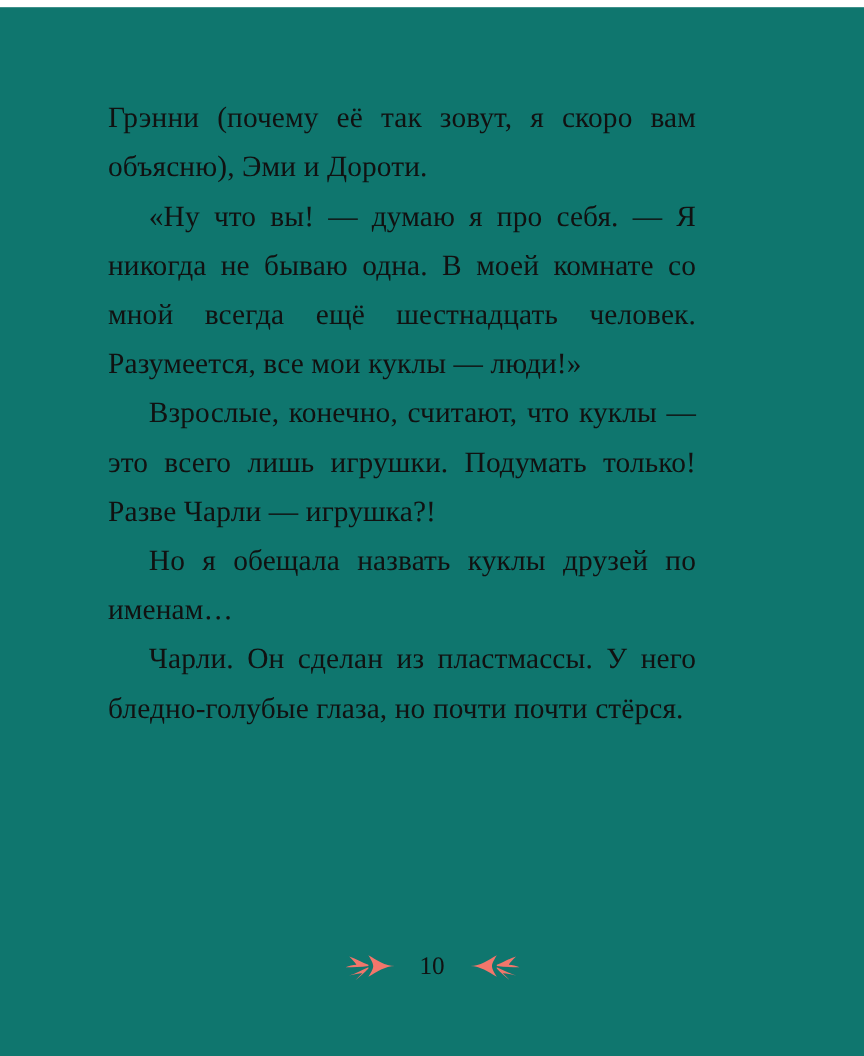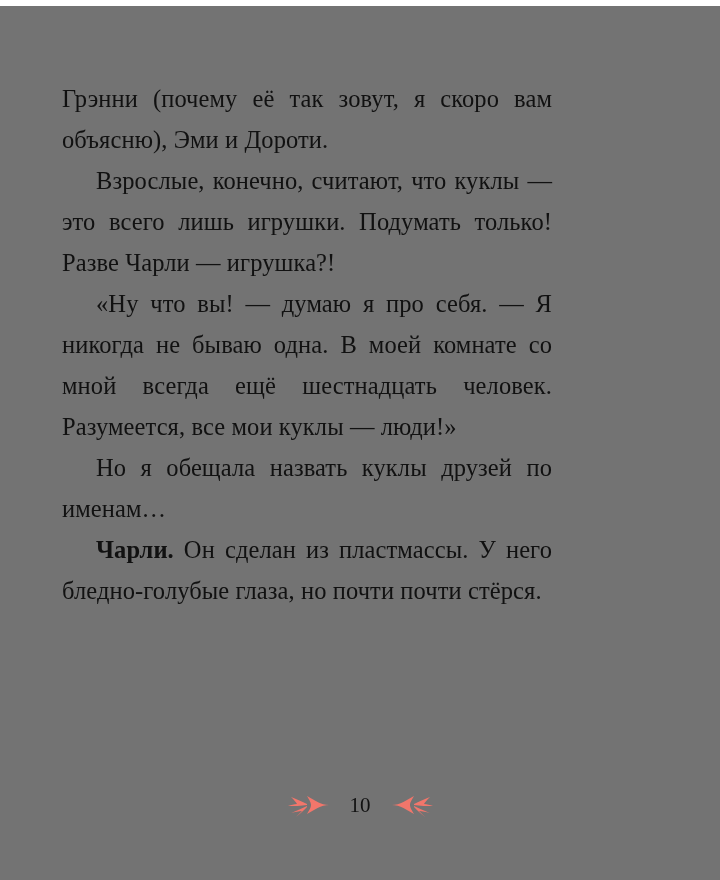--- a/index.html
+++ b/index.html
@@ -12,43 +12,43 @@
     background: #ffffff;
     font-family: "Liberation Serif", "DejaVu Serif", serif;
     color: #111111;
     overflow: hidden;
   }
   .page {
     position: relative;
     width: 720px;
     height: 880px;
     box-sizing: border-box;
-    padding: 78px 108px 0 62px;
-    background: #737373;
+    padding: 78px 108px 0 90px;
+    background: #0f766e;
   }
   .text-block {
     width: 490px;
   }
   p.para {
     margin: 0;
     font-size: 24.5px;
     line-height: 41px;
     text-align: justify;
     text-justify: inter-word;
     color: #111111;
     letter-spacing: 0.1px;
   }
   p.para.indent {
     text-indent: 34px;
   }
   p.para.first {
     text-indent: 0;
   }
   .bold-lead {
-    font-weight: bold;
+    font-weight: normal;
   }
   
   .footer {
     position: absolute;
     left: 0;
     right: 0;
     bottom: 62px;
     display: flex;
     align-items: center;
     justify-content: center;
@@ -79,22 +79,22 @@
   }
 </style>
 </head>
 <body>
 
 <div class="page">
   <div class="top-edge"></div>
 
   <div class="text-block">
     <p class="para first">Грэнни (почему её так зовут, я скоро вам объясню), Эми и Дороти.</p>
+    <p class="para indent">«Ну что вы! — думаю я про себя. — Я никогда не бываю одна. В моей комнате со мной всегда ещё шестнадцать человек. Разумеется, все мои куклы — люди!»</p>
     <p class="para indent">Взрослые, конечно, считают, что куклы — это всего лишь игрушки. Подумать только! Разве Чарли — игрушка?!</p>
-    <p class="para indent">«Ну что вы! — думаю я про себя. — Я никогда не бываю одна. В моей комнате со мной всегда ещё шестнадцать человек. Разумеется, все мои куклы — люди!»</p>
     <p class="para indent">Но я обещала назвать куклы друзей по именам…</p>
     <p class="para indent"><span class="bold-lead">Чарли.</span><span> Он сделан из пластмассы. У него бледно-голубые глаза, но почти почти стёрся.</span></p>
   </div>
 
   <div class="footer">
     <span class="ornament">
       <svg viewBox="0 0 42 26" width="42" height="26" aria-hidden="true">
         <g fill="#f2766b">
           <path d="M41 13 C33 13, 26 8, 19 4 C22 9, 23 11, 23 13 C23 15, 22 17, 19 22 C26 18, 33 13, 41 13 Z"></path>
           <path d="M19 12 C14 10, 9 7, 3 5 C6 8, 8 10, 9 12 C6 12, 3 13, 0 14 C6 14, 13 14, 19 13 Z"></path>

